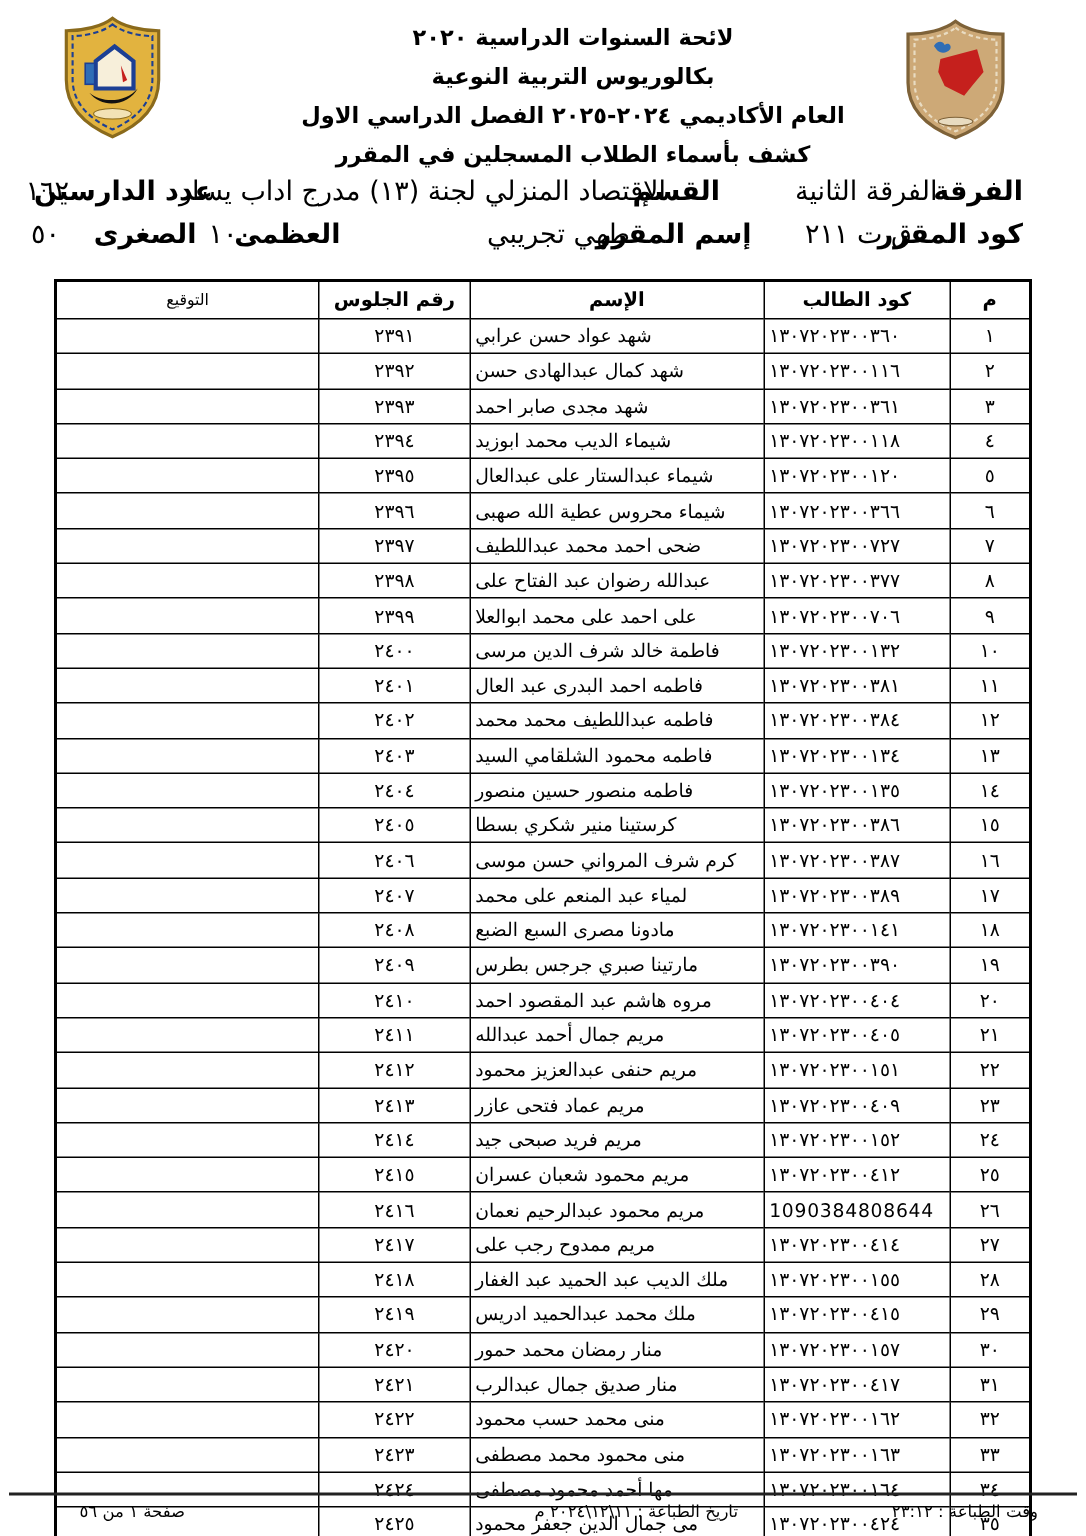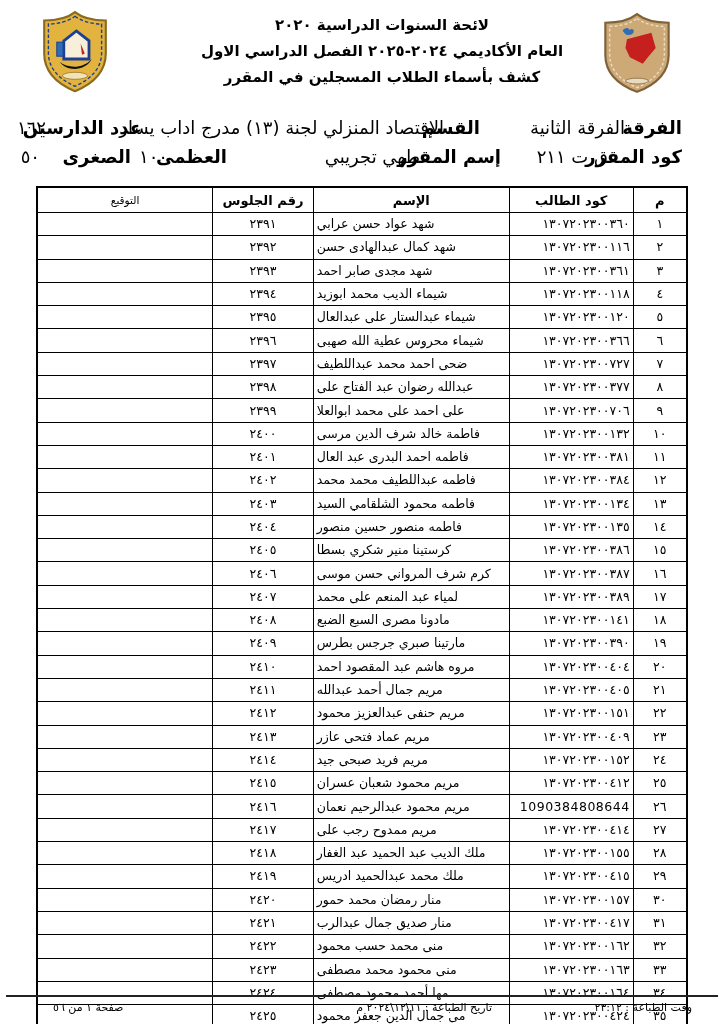--- a/index.html
+++ b/index.html
@@ -20,21 +20,21 @@
   .info .lbl{font-weight:bold;}
   .r1{top:117px;} .r2{top:146px;}
 
   
   table.roster{position:absolute;top:186px;left:36px;width:652px;border-collapse:collapse;table-layout:fixed;border:2px solid #000;background:#fff;}
   .roster th,.roster td{border:1px solid #000;overflow:hidden;white-space:nowrap;padding:0 3px;}
   .roster thead th{height:24px;font-size:13px;font-weight:bold;text-align:center;}
   .roster thead th.col-sig{font-size:10.5px;font-weight:normal;}
   .roster tbody td{height:22.3px;font-size:12.5px;line-height:22px;}
   .col-no{width:53px;text-align:center;font-size:12px;}
-  .col-code{width:122px;text-align:right;letter-spacing:0.5px;}
+  .col-code{width:122px;text-align:left;letter-spacing:0.5px;}
   .col-name{width:193px;text-align:left;}
   .col-seat{width:99px;text-align:center;}
   .col-sig{width:173px;}
 
   
   .footer-line{position:absolute;top:995px;left:6px;right:6px;border-top:2px solid #222;}
   .footer span{position:absolute;top:1001px;font-size:11px;white-space:nowrap;margin-left:13px;}
   .f-time{right:32px;}
   .f-date{right:232px;}
   .f-page{left:40px;}
@@ -57,20 +57,21 @@
     <path d="M50 9 C59 16 74 20 88 20 L88 61 C88 84 72 99 50 109 C28 99 12 84 12 61 L12 20 C26 20 41 16 50 9 Z" fill="none" stroke="#1c3f94" stroke-width="2" stroke-dasharray="5 3"></path>
     <path d="M34 44 L52 30 L70 44 L70 70 L34 70 Z" fill="#f7efda" stroke="#1c3f94" stroke-width="4"></path>
     <rect x="24" y="46" width="9" height="20" fill="#2f6db5" stroke="#1c3f94" stroke-width="1.5"></rect>
     <path d="M58 48 L64 62 L60 64 Z" fill="#c5201d"></path>
     <path d="M28 74 C40 84 62 84 74 70 C66 86 40 90 28 74 Z" fill="#111111"></path>
     <ellipse cx="50" cy="94" rx="18" ry="5" fill="#f2e2b5" stroke="#8a6a1c" stroke-width="1"></ellipse>
   </svg>
 
   <div class="titles">
     <div class="t-line">لائحة السنوات الدراسية  ٢٠٢٠</div>
+    <div class="t-line">بكالوريوس التربية النوعية</div>
     <div class="t-line">العام الأكاديمي ٢٠٢٤-٢٠٢٥ الفصل الدراسي الاول</div>
     <div class="t-line">كشف بأسماء الطلاب المسجلين في المقرر</div>
   </div>
 
   <div class="info">
     <span class="lbl r1" style="right:42px">الفرقة</span>
     <span class="r1" style="right:99px">الفرقة الثانية</span>
     <span class="lbl r1" style="right:244px">القسم</span>
     <span class="r1" style="right:280px">الإقتصاد المنزلي لجنة (١٣) مدرج اداب يسار</span>
     <span class="lbl r1" style="right:582px">عدد الدارسين</span>

